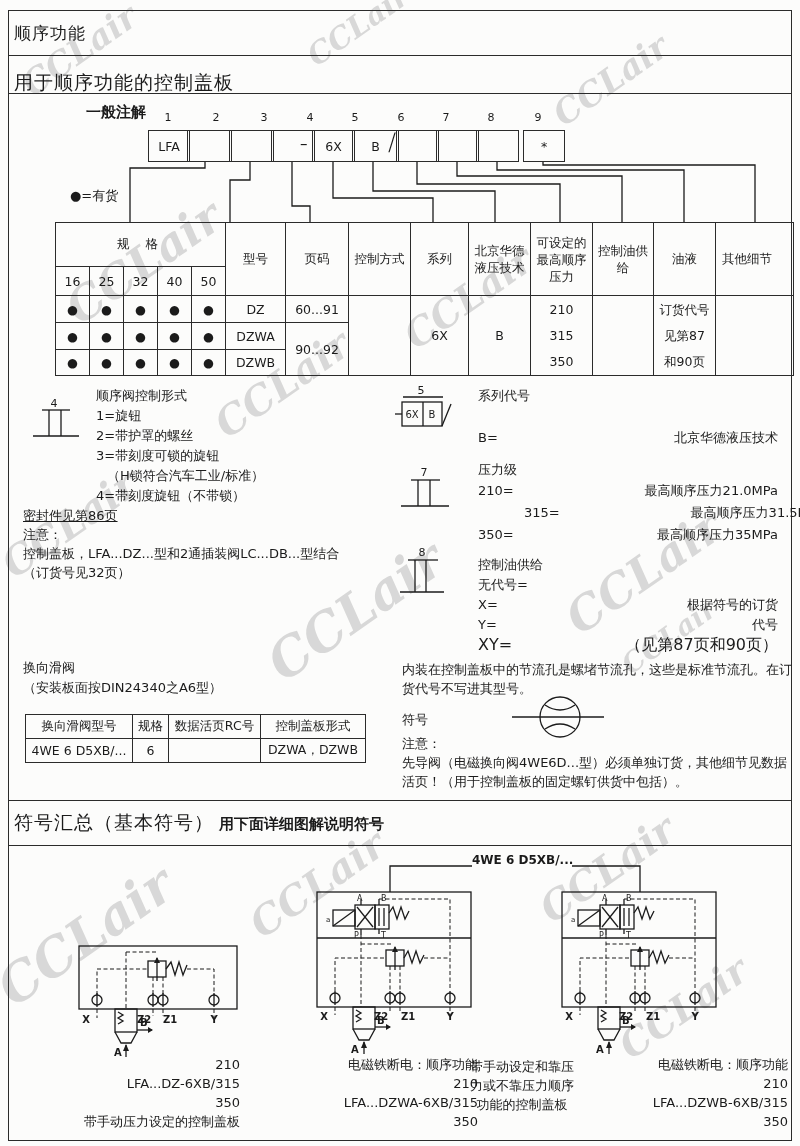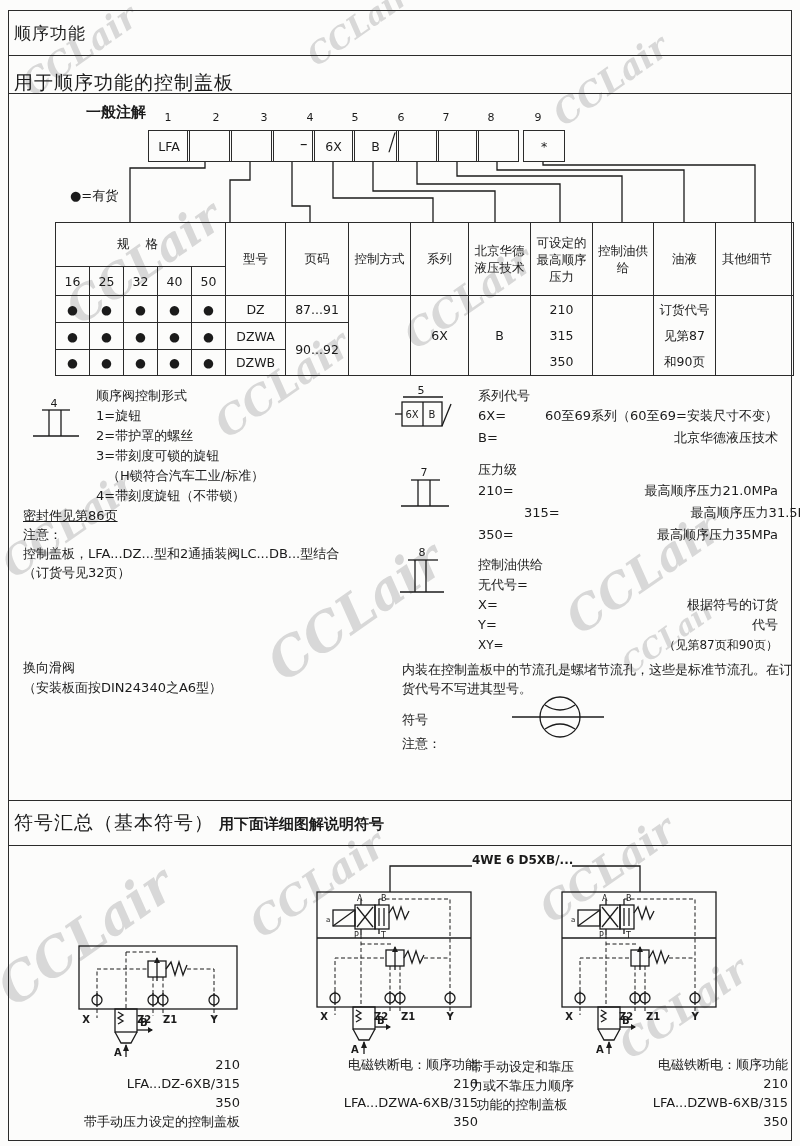--- a/index.html
+++ b/index.html
@@ -140,21 +140,21 @@
         <td>40</td>
         <td>50</td>
       </tr>
       <tr style="height:27px;">
         <td class="small">●</td>
         <td class="small">●</td>
         <td class="small">●</td>
         <td class="small">●</td>
         <td class="small">●</td>
         <td>DZ</td>
-        <td>87...91</td>
+        <td>60...91</td>
         <td rowspan="3"></td>
         <td rowspan="3">6X</td>
         <td rowspan="3">B</td>
         <td rowspan="3">
           <div style="line-height:26px;">210</div>
           <div style="line-height:26px;">315</div>
           <div style="line-height:26px;">350</div>
         </td>
         <td rowspan="3"></td>
         <td rowspan="3">
@@ -207,24 +207,20 @@
     <text x="26" y="10" font-size="11" text-anchor="middle">5</text>
     <line class="sline" x1="8" y1="13" x2="48" y2="13"></line>
     <rect class="sline" x="7" y="18" width="40" height="24"></rect>
     <line class="sline" x1="28" y1="18" x2="28" y2="42"></line>
     <line class="sline" x1="0" y1="30" x2="7" y2="30"></line>
     <line class="sline" x1="47" y1="42" x2="56" y2="20"></line>
     <text x="17" y="34" font-size="10" text-anchor="middle">6X</text>
     <text x="37" y="34" font-size="10" text-anchor="middle">B</text>
   </svg>
   <div class="lbl" style="left:478px;top:386px;">系列代号</div>
-  <div class="abs" style="left:478px;top:406px;width:300px;display:flex;justify-content:space-between;font-size:13px;line-height:20px;">
-    <span>6X=</span>
-    <span>60至69系列（60至69=安装尺寸不变）</span>
-  </div>
   <div class="abs" style="left:478px;top:428px;width:300px;display:flex;justify-content:space-between;font-size:13px;line-height:20px;">
     <span>B=</span>
     <span>北京华德液压技术</span>
   </div>
 
   <svg class="abs" style="left:398px;top:466px;" width="54" height="48" viewBox="0 0 54 48">
     <text x="26" y="10" font-size="11" text-anchor="middle">7</text>
     <line class="sline" x1="13" y1="14" x2="42" y2="14"></line>
     <line class="sline" x1="20" y1="14" x2="20" y2="40"></line>
     <line class="sline" x1="32" y1="14" x2="32" y2="40"></line>
@@ -257,37 +253,62 @@
     <span></span>
   </div>
   <div class="abs" style="left:478px;top:595px;width:300px;display:flex;justify-content:space-between;font-size:13px;line-height:20px;">
     <span>X=</span>
     <span>根据符号的订货</span>
   </div>
   <div class="abs" style="left:478px;top:615px;width:300px;display:flex;justify-content:space-between;font-size:13px;line-height:20px;">
     <span>Y=</span>
     <span>代号</span>
   </div>
-  <div class="abs" style="left:478px;top:635px;width:300px;display:flex;justify-content:space-between;font-size:12px;line-height:20px;">
+  <div class="abs" style="left:478px;top:635px;width:300px;display:flex;justify-content:space-between;font-size:16px;line-height:20px;">
     <span>XY=</span>
     <span>（见第87页和90页）</span>
   </div>
 
   <div class="lbl" style="left:23px;top:658px;">换向滑阀</div>
   <div class="lbl" style="left:23px;top:678px;">（安装板面按DIN24340之A6型）</div>
+  <div class="abs" style="left:25px;top:714px;">
+    <table class="sub" style="width:340px;">
+      <colgroup>
+          <col style="width:107px">
+          <col style="width:36px">
+          <col style="width:92px">
+          <col style="width:105px">
+        </colgroup>
+      <tbody>
+          <tr>
+        <td>换向滑阀型号</td>
+        <td>规格</td>
+        <td>数据活页RC号</td>
+        <td>控制盖板形式</td>
+      </tr>
+      <tr>
+        <td>4WE 6 D5XB/...</td>
+        <td>6</td>
+        <td></td>
+        <td>DZWA，DZWB</td>
+      </tr>
+    </tbody>
+      </table>
+  </div>
 
   <div class="lbl wrap" style="left:402px;top:660px;width:392px;white-space:normal;">内装在控制盖板中的节流孔是螺堵节流孔，这些是标准节流孔。在订货代号不写进其型号。</div>
   <div class="lbl" style="left:402px;top:710px;">符号</div>
   <svg class="abs" style="left:512px;top:694px;" width="96" height="46" viewBox="0 0 96 46">
     <line class="sline" x1="0" y1="23" x2="92" y2="23"></line>
     <circle class="sline" cx="48" cy="23" r="20"></circle>
     <path class="sline" d="M33,11 Q48,21 63,11"></path>
     <path class="sline" d="M33,35 Q48,25 63,35"></path>
   </svg>
   <div class="lbl" style="left:402px;top:734px;">注意：</div>
+  <div class="lbl wrap" style="left:402px;top:753px;width:392px;white-space:normal;">先导阀（电磁换向阀4WE6D...型）必须单独订货，其他细节见数据活页！（用于控制盖板的固定螺钉供货中包括）。</div>
 
   <div class="abs" style="left:14px;top:810px;">
     <span class="h2" style="position:static;">符号汇总（基本符号）</span>
     <span class="bold" style="font-size:15px;">用下面详细图解说明符号</span>
   </div>
 
   <div class="abs bold" style="left:472px;top:853px;width:100px;text-align:center;font-size:12px;white-space:nowrap;">4WE 6 D5XB/...</div>
   <svg class="abs" style="left:383px;top:858px;" width="262" height="36" viewBox="0 0 262 36">
     <polyline class="sline" points="89,8 7,8 7,34"></polyline>
     <polyline class="sline" points="189,8 257,8 257,34"></polyline>

